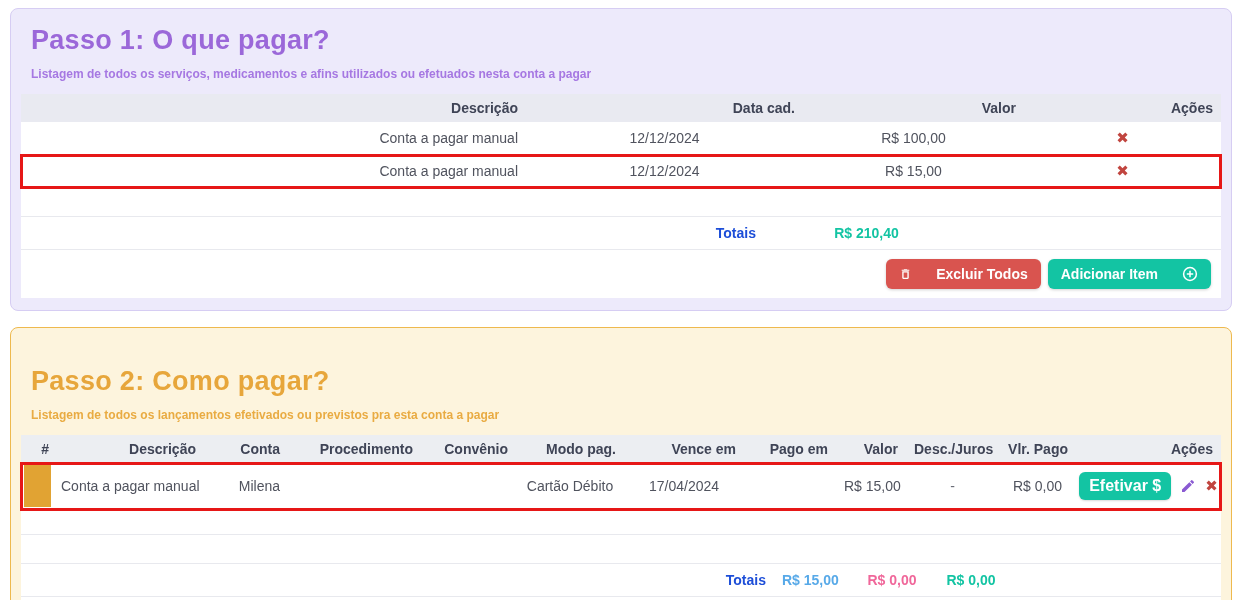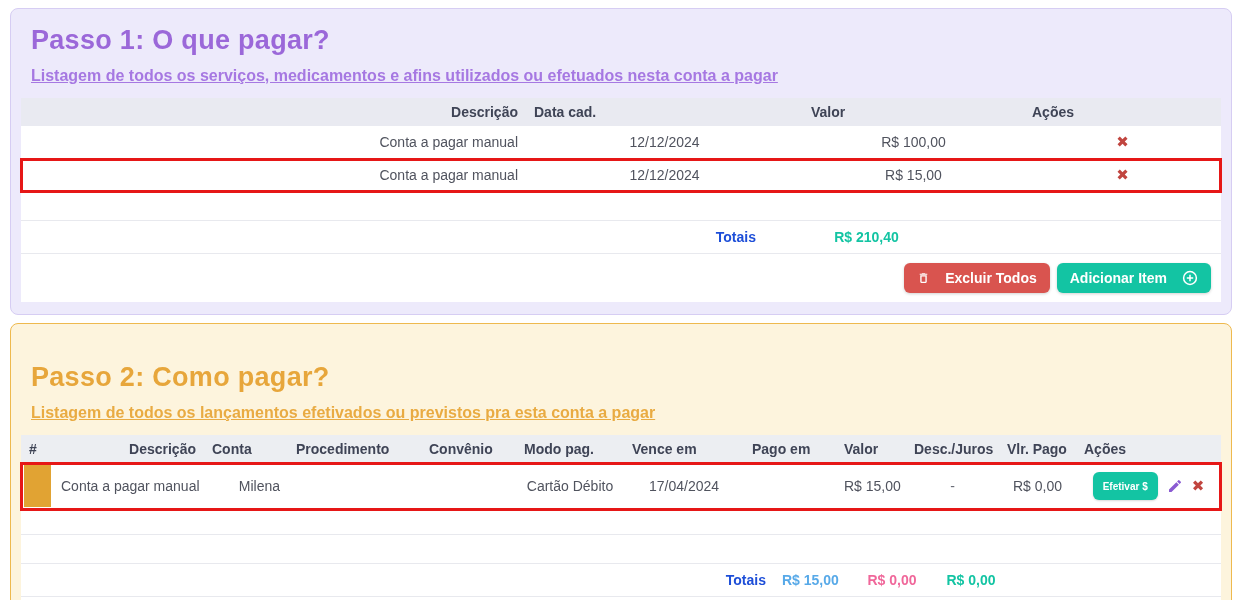--- a/index.html
+++ b/index.html
@@ -13,59 +13,58 @@
   .page { padding: 8px 9px 0 10px; }
 
   
   .panel {
     border-radius: 8px;
     padding: 14px 10px 12px 10px;
   }
   .panel-1 {
     background: #edeafb;
     border: 1px solid #d6cdf3;
-    margin-bottom: 8px;
+    margin-bottom: 16px;
   }
   .panel-2 {
     background: #fdf4dd;
     border: 1px solid #eeb94e;
   }
   .panel h1 {
     margin: 2px 10px 0 10px;
     font-size: 27px;
     font-weight: 600;
     letter-spacing: 0.3px;
   }
   .panel-1 h1 { color: #9b68d9; }
   .panel-2 h1 { color: #e7a63b; margin-top: 24px; }
   .panel p.subtitle {
     margin: 11px 10px 13px 10px;
-    font-size: 16px;
+    font-size: 12px;
     font-weight: 600;
-    text-decoration: underline;
   }
   .panel-1 p.subtitle { color: #a678e2; }
   .panel-2 p.subtitle { color: #e9ab42; }
 
   .white-box { background: #ffffff; }
   .white-box-2 { padding-bottom: 8px; }
 
   
   table {
     width: 100%;
     border-collapse: collapse;
     table-layout: fixed;
     font-size: 14px;
     color: #50535e;
   }
   th {
     background: #e9eaf1;
     color: #3f4456;
     font-weight: 700;
-    text-align: left;
+    text-align: right;
     padding: 6px 8px;
     white-space: nowrap;
     overflow: hidden;
   }
   .panel-2 th { background: #eceef2; }
   td {
     padding: 8px 8px;
     text-align: center;
     border-bottom: 1px solid #e8e9ee;
     white-space: nowrap;
@@ -110,21 +109,21 @@
   .btn-row {
     display: flex;
     justify-content: flex-end;
     gap: 7px;
     padding: 9px 10px 9px 10px;
     background: #fff;
   }
   .btn {
     display: inline-flex;
     align-items: center;
-    gap: 15px;
+    gap: 24px;
     border: none;
     border-radius: 6px;
     height: 30px;
     padding: 0 13px;
     color: #ffffff;
     font-weight: 700;
     font-size: 14px;
     font-family: inherit;
     cursor: pointer;
     box-shadow: 0 1px 3px rgba(0,0,0,0.18);
@@ -136,21 +135,21 @@
   .btn-efetivar {
     display: inline-flex;
     align-items: center;
     border: none;
     border-radius: 6px;
     height: 28px;
     padding: 0 10px;
     background: #13c4a3;
     color: #ffffff;
     font-weight: 700;
-    font-size: 10px;
+    font-size: 16px;
     font-family: inherit;
     cursor: pointer;
     box-shadow: 0 1px 2px rgba(0,0,0,0.15);
     white-space: nowrap;
   }
   .actions-flex {
     display: flex;
     align-items: center;
     justify-content: center;
     gap: 9px;

